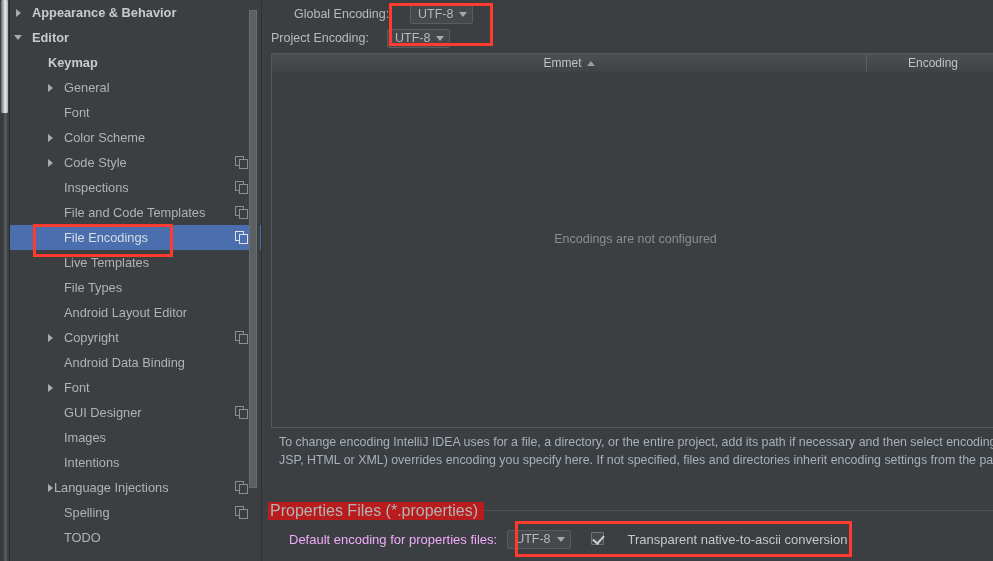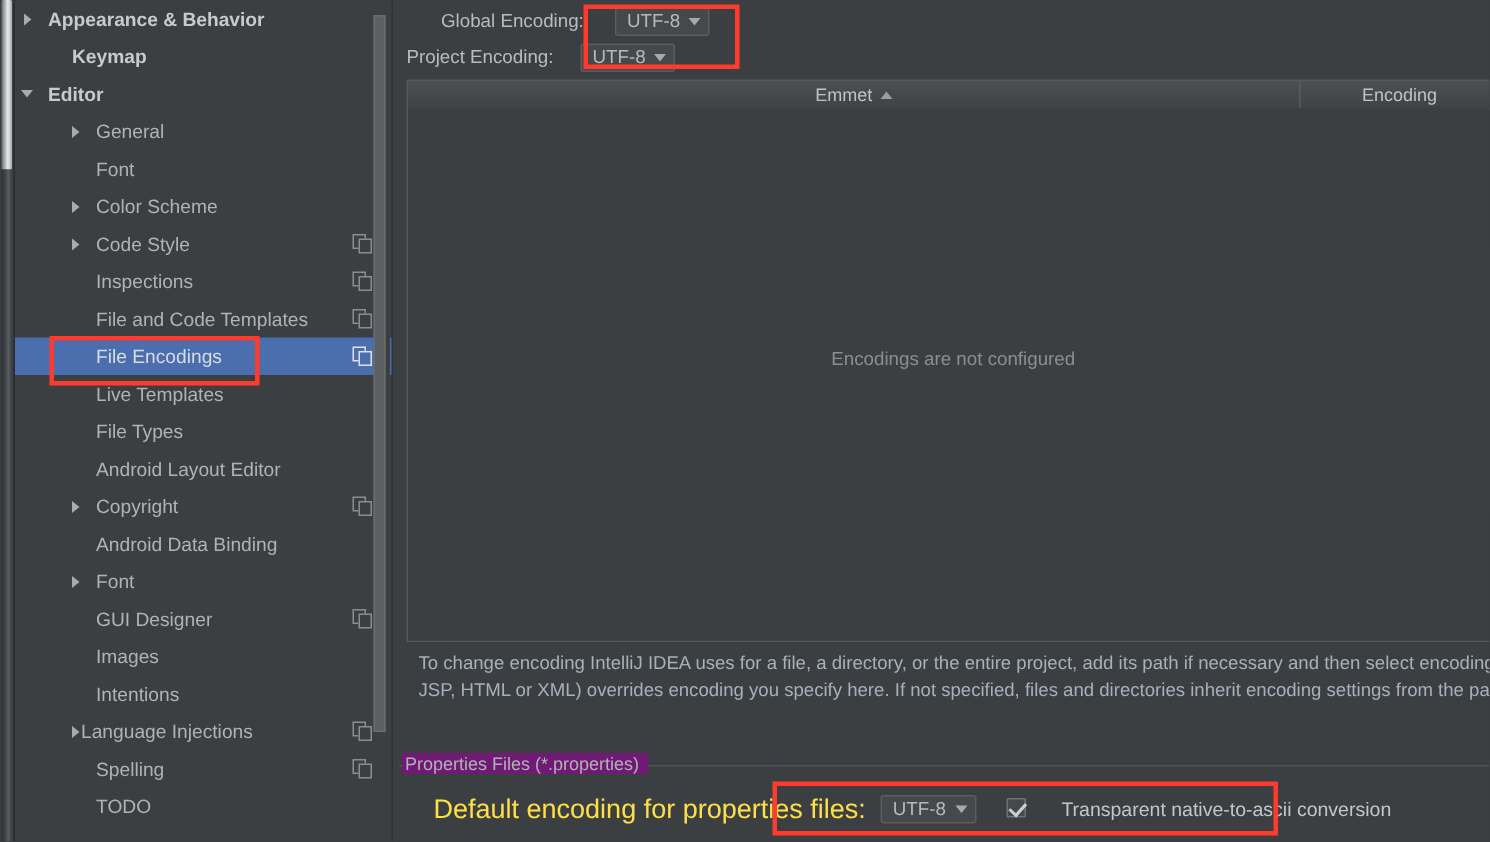--- a/index.html
+++ b/index.html
@@ -106,27 +106,27 @@
   .help{
     position:absolute;left:16px;top:433px;width:995px;
     color:#a7b0bd;font-size:12.4px;line-height:18px;
   }
 
   
   .group-line{
     position:absolute;left:3px;top:510px;right:0;height:1px;background:#4e5254;
   }
   .group-title{
-    position:absolute;left:5px;top:502px;background:#701a75;padding:0 6px 0 2px;
-    color:#b0b3b5;font-size:12px;
+    position:absolute;left:5px;top:502px;background:#b91c1c;padding:0 6px 0 2px;
+    color:#b0b3b5;font-size:16px;
   }
   .prop-row{
     position:absolute;left:0;top:527px;height:24px;display:flex;align-items:center;
   }
-  .prop-label{margin-left:26px;color:#fde047;font-size:18px;}
+  .prop-label{margin-left:26px;color:#f0abfc;font-size:13px;}
   .chkwrap{display:inline-flex;align-items:flex-start;gap:24px;}
   .chk{
     width:13px;height:13px;box-sizing:border-box;
     background:#45494a;border:1px solid #6f7376;position:relative;border-radius:1px;
   }
   .chk:after{
     content:"";position:absolute;left:3px;top:0px;width:5px;height:9px;
     border:solid #cbcfd2;border-width:0 2px 2px 0;transform:rotate(42deg);
   }
   .chk-label{color:#c4c7c9;font-size:13px;}
@@ -153,27 +153,27 @@
 
   <div class="sidebar">
     <div class="tree" id="tree">
         <div class="row bold">
           <span class="arrow right" style="left: 2px;">
             <i></i>
           </span>
           <span class="lbl" style="left: 22px;">Appearance &amp; Behavior</span>
         </div>
         <div class="row bold">
+          <span class="arrow down" style="left: 2px;">
+            <i></i>
+          </span>
+          <span class="lbl" style="left: 22px;">Editor</span>
+        </div>
+        <div class="row bold">
           <span class="lbl" style="left: 38px;">Keymap</span>
-        </div>
-        <div class="row bold">
-          <span class="arrow down" style="left: 2px;">
-            <i></i>
-          </span>
-          <span class="lbl" style="left: 22px;">Editor</span>
         </div>
         <div class="row">
           <span class="arrow right" style="left: 34px;">
             <i></i>
           </span>
           <span class="lbl" style="left: 54px;">General</span>
         </div>
         <div class="row">
           <span class="lbl" style="left: 54px;">Font</span>
         </div>

